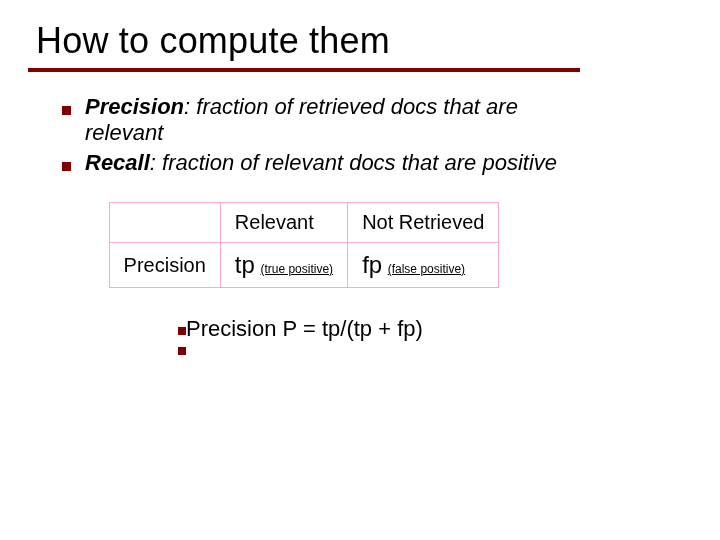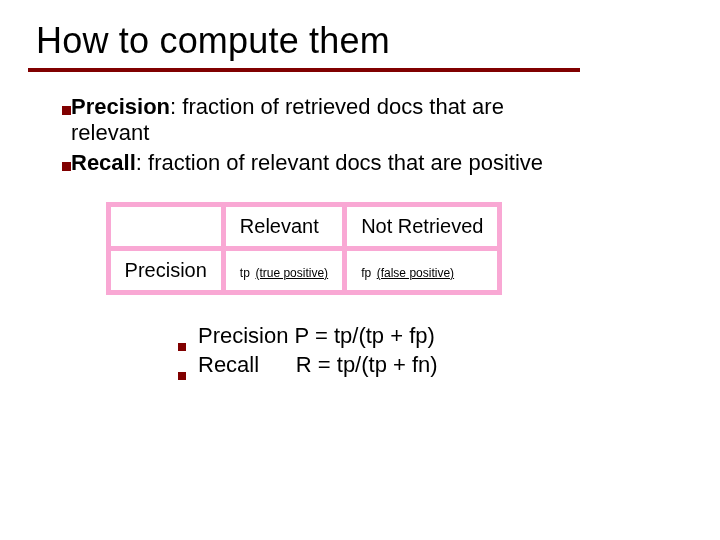--- a/index.html
+++ b/index.html
@@ -30,20 +30,22 @@
     border-top: 4px solid #800000;
     margin: 0 0 22px 0;
   }
   .bullets {
     margin: 0 0 26px 34px;
   }
   .bullet-row {
     display: flex;
     align-items: baseline;
     margin: 4px 0;
+    gap: 14px;
+    font-style: italic;
   }
   .sq {
     width: 9px;
     height: 9px;
     background: #800000;
     display: inline-block;
     flex: 0 0 9px;
     margin-top: 8px;
     align-self: flex-start;
     position: relative;
@@ -55,45 +57,45 @@
   }
   .def-text {
     font-weight: 400;
     font-size: 22px;
   }
   table.conf {
     border-collapse: collapse;
     margin: 0 auto 28px auto;
   }
   table.conf td, table.conf th {
-    border: 5px solid #f9a8d4;
+    border: 1px solid #f9a8d4;
     padding: 8px 14px;
     font-size: 20px;
     font-weight: 400;
     text-align: left;
     vertical-align: middle;
   }
   table.conf th {
     font-weight: 400;
   }
   .cell-main {
-    font-size: 12px;
+    font-size: 24px;
     margin-top: 7px;
   }
   .cell-sub {
     font-size: 12px;
     text-decoration: underline;
   }
   .formulas {
     margin-left: 150px;
   }
   .formula-row {
     display: flex;
-    align-items: flex-end;
-    gap: 12px;
+    align-items: center;
+    gap: 0;
     margin: 3px 0;
   }
   .sq-sm {
     width: 8px;
     height: 8px;
     background: #800000;
     display: inline-block;
     flex: 0 0 8px;
     position: relative;
     top: 2px;
@@ -147,17 +149,16 @@
   </tbody>
     </table>
 
   <div class="formulas">
     <div class="formula-row">
       <span class="sq-sm"></span>
       <span class="formula">Precision P = tp/(tp + fp)</span>
     </div>
     <div class="formula-row">
       <span class="sq-sm"></span>
-      <span class="formula">Recall      R = tp/(tp + fn)</span>
     </div>
   </div>
 
 </div>
 
 </body></html>

